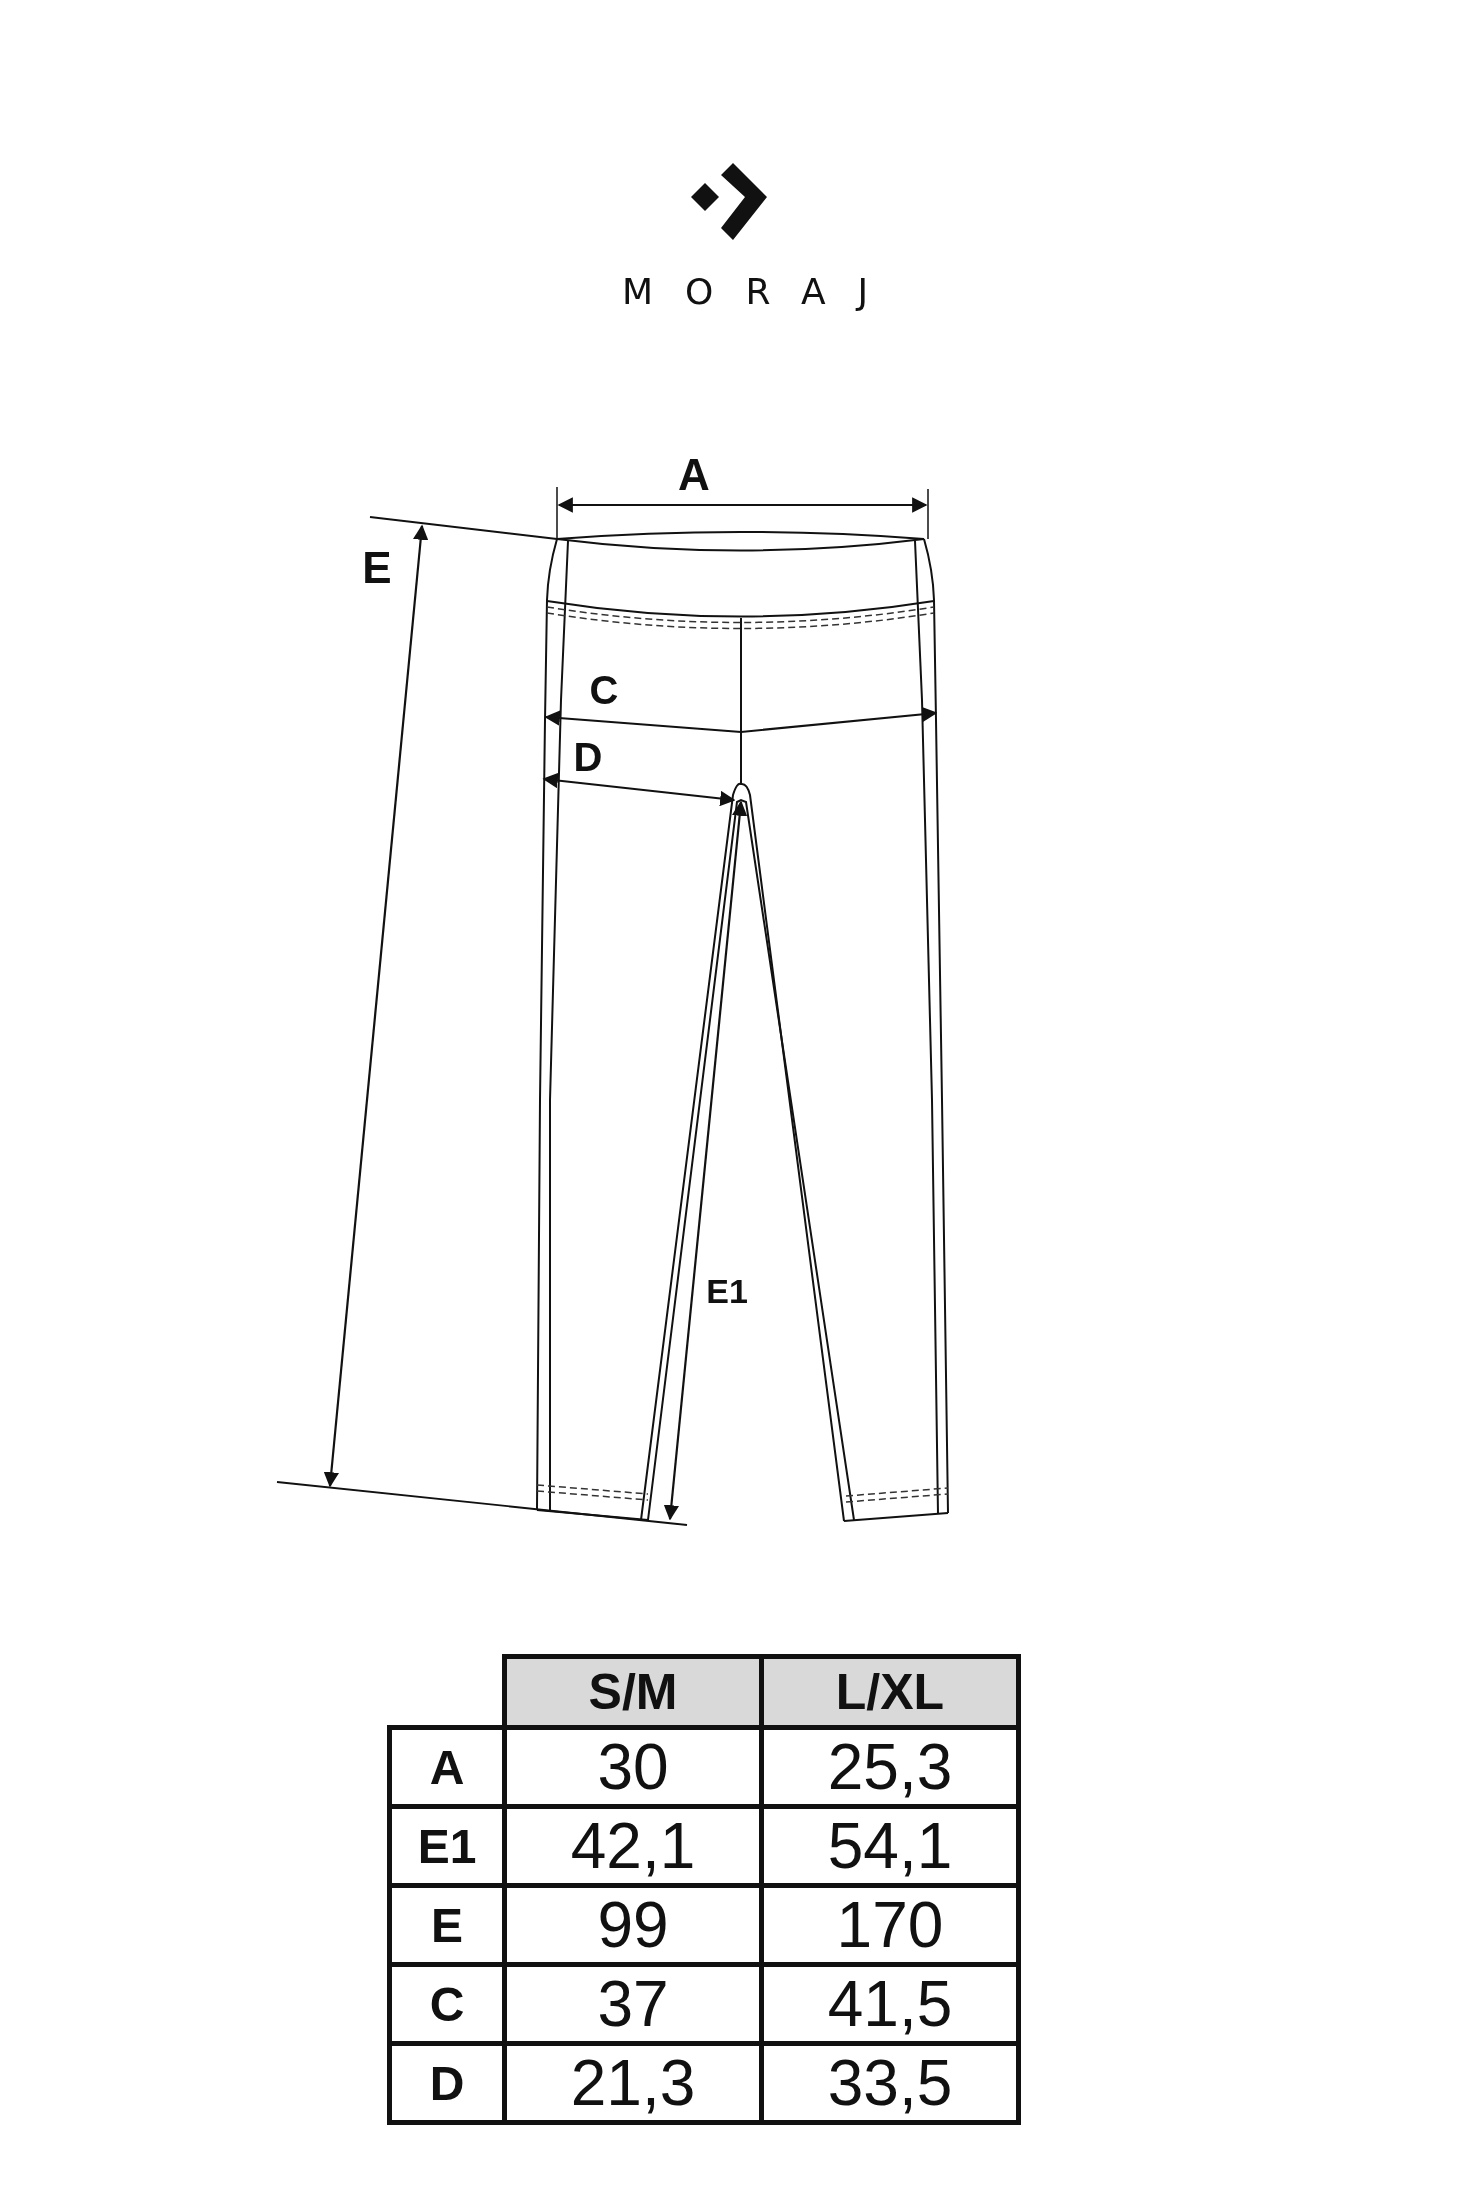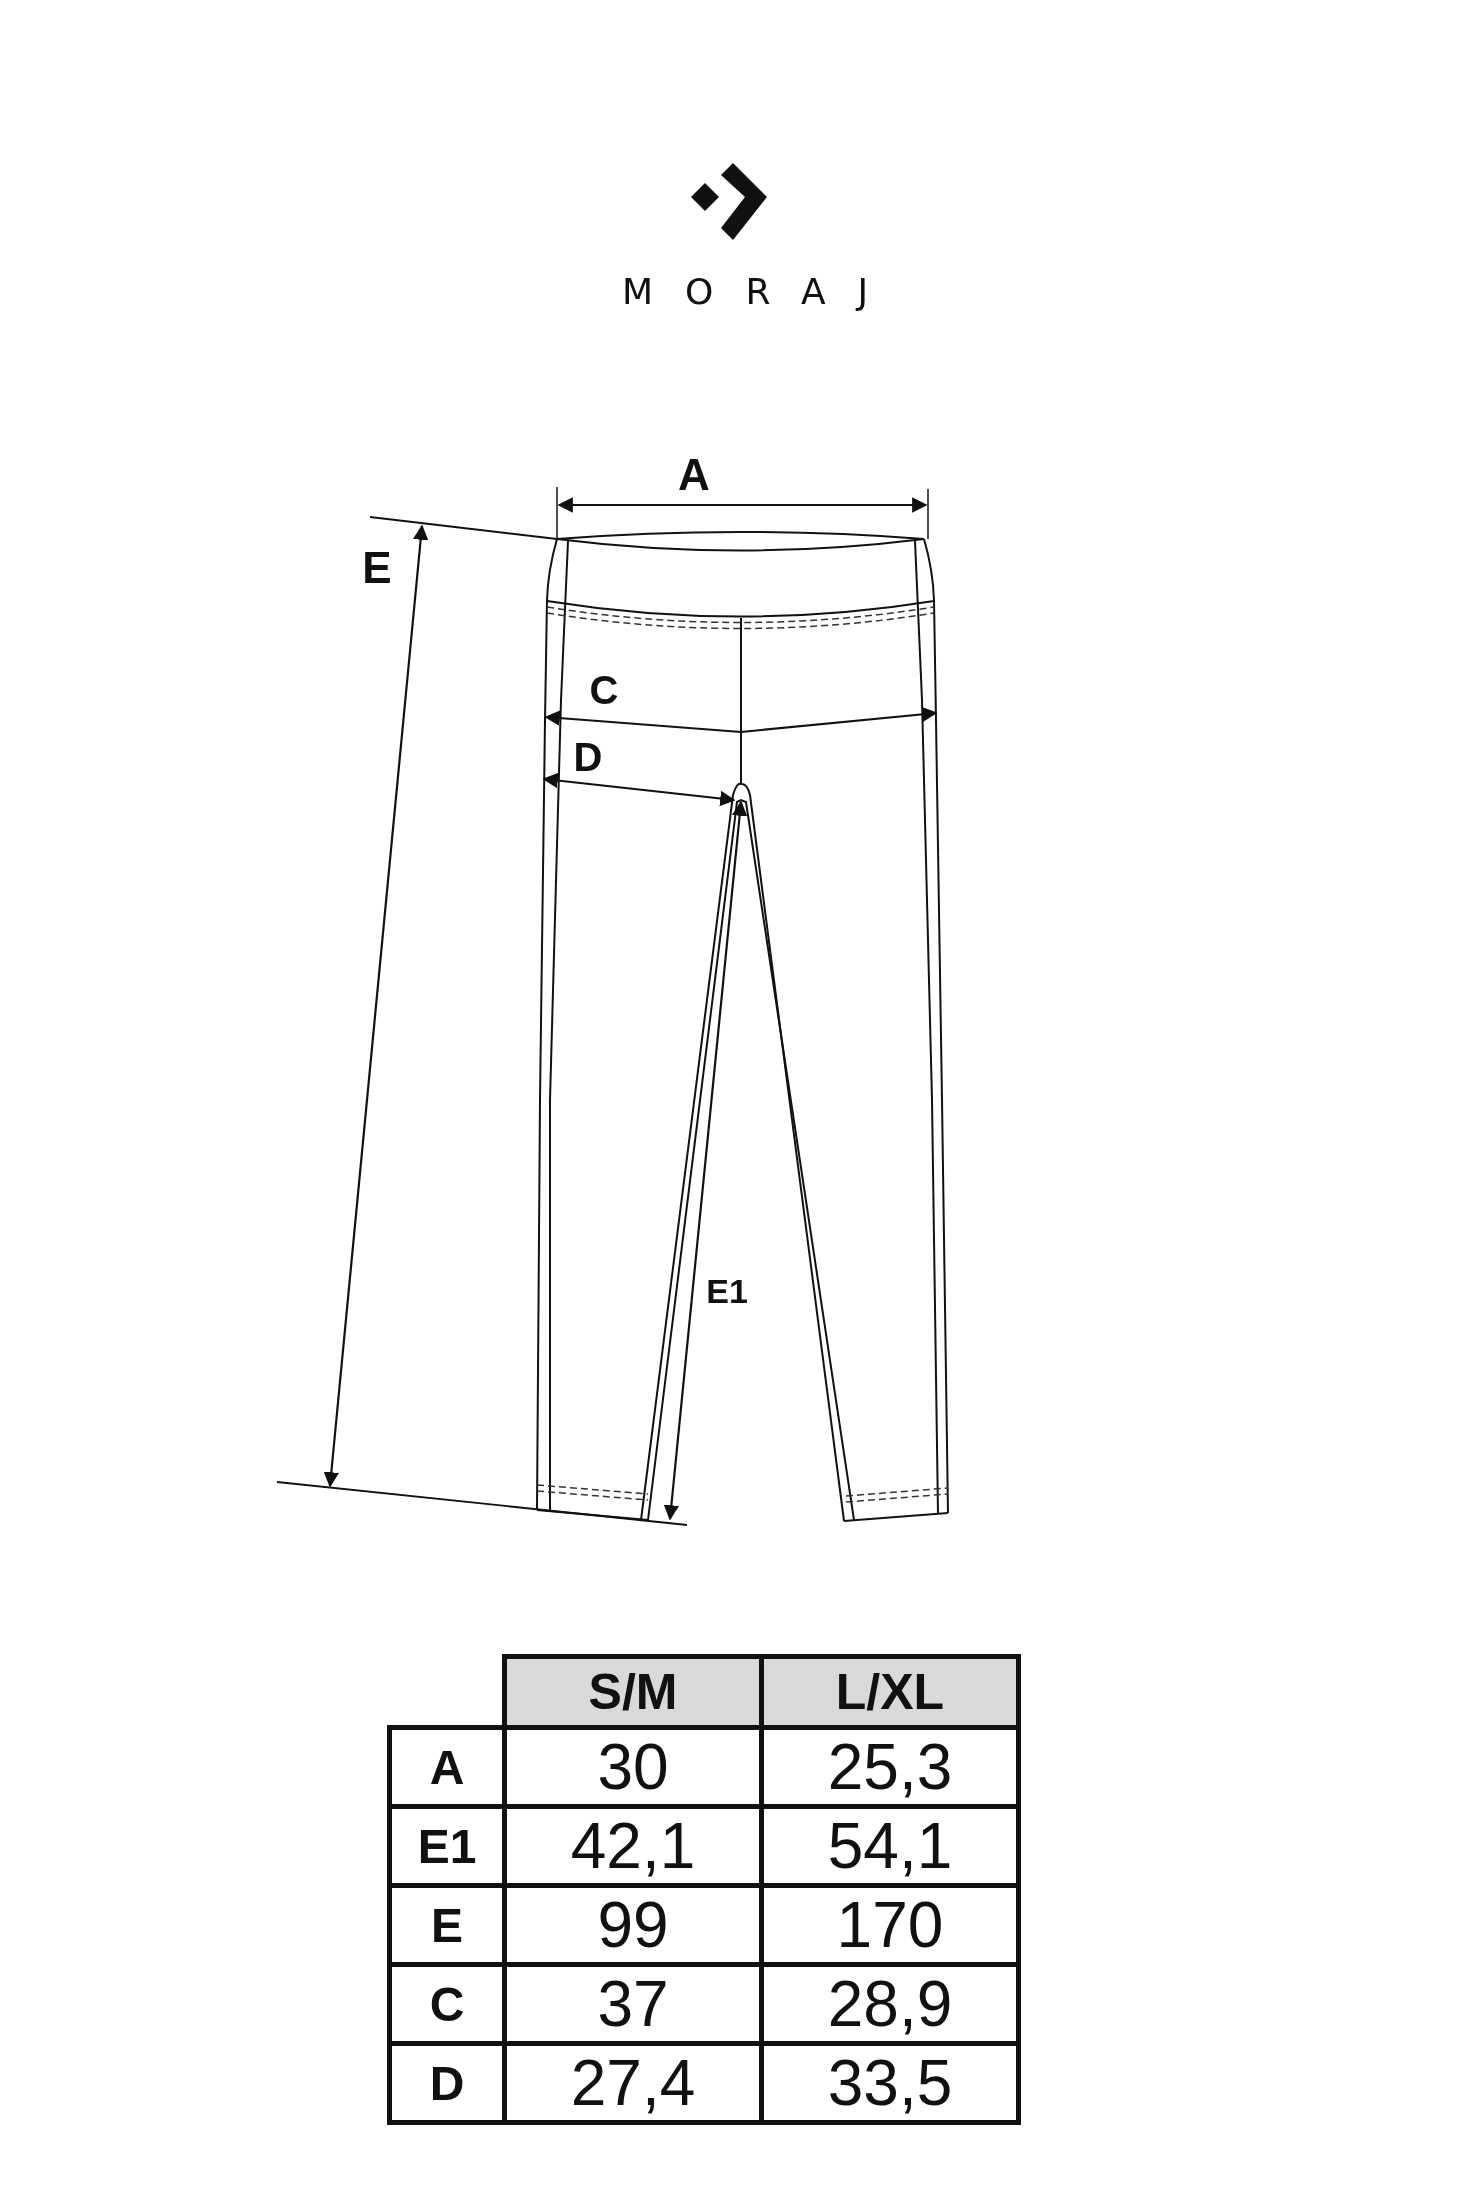--- a/index.html
+++ b/index.html
@@ -111,21 +111,21 @@
     <td class="val">54,1</td>
   </tr>
   <tr class="body-row">
     <td class="rowlabel">E</td>
     <td class="val">99</td>
     <td class="val">170</td>
   </tr>
   <tr class="body-row">
     <td class="rowlabel">C</td>
     <td class="val">37</td>
-    <td class="val">28,9</td>
+    <td class="val">41,5</td>
   </tr>
   <tr class="body-row">
     <td class="rowlabel">D</td>
-    <td class="val">27,4</td>
+    <td class="val">21,3</td>
     <td class="val">33,5</td>
   </tr>
 </tbody>
   </table>
 
 </body></html>

